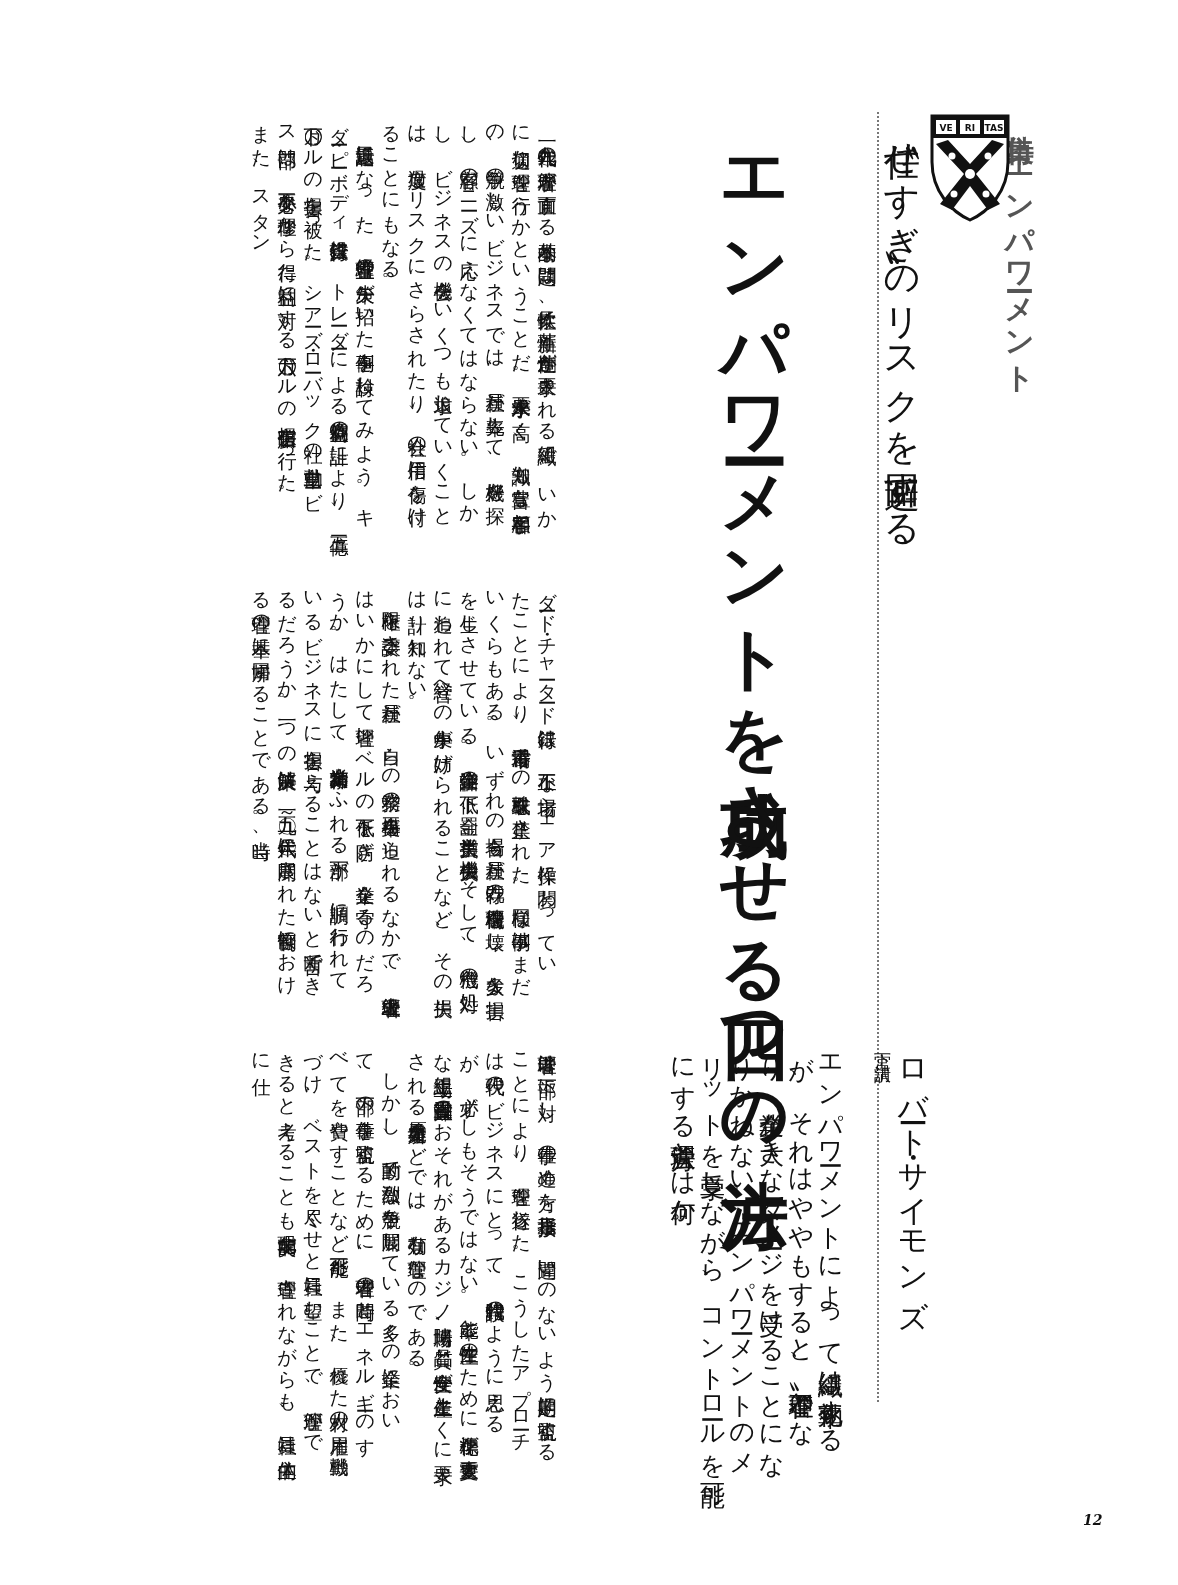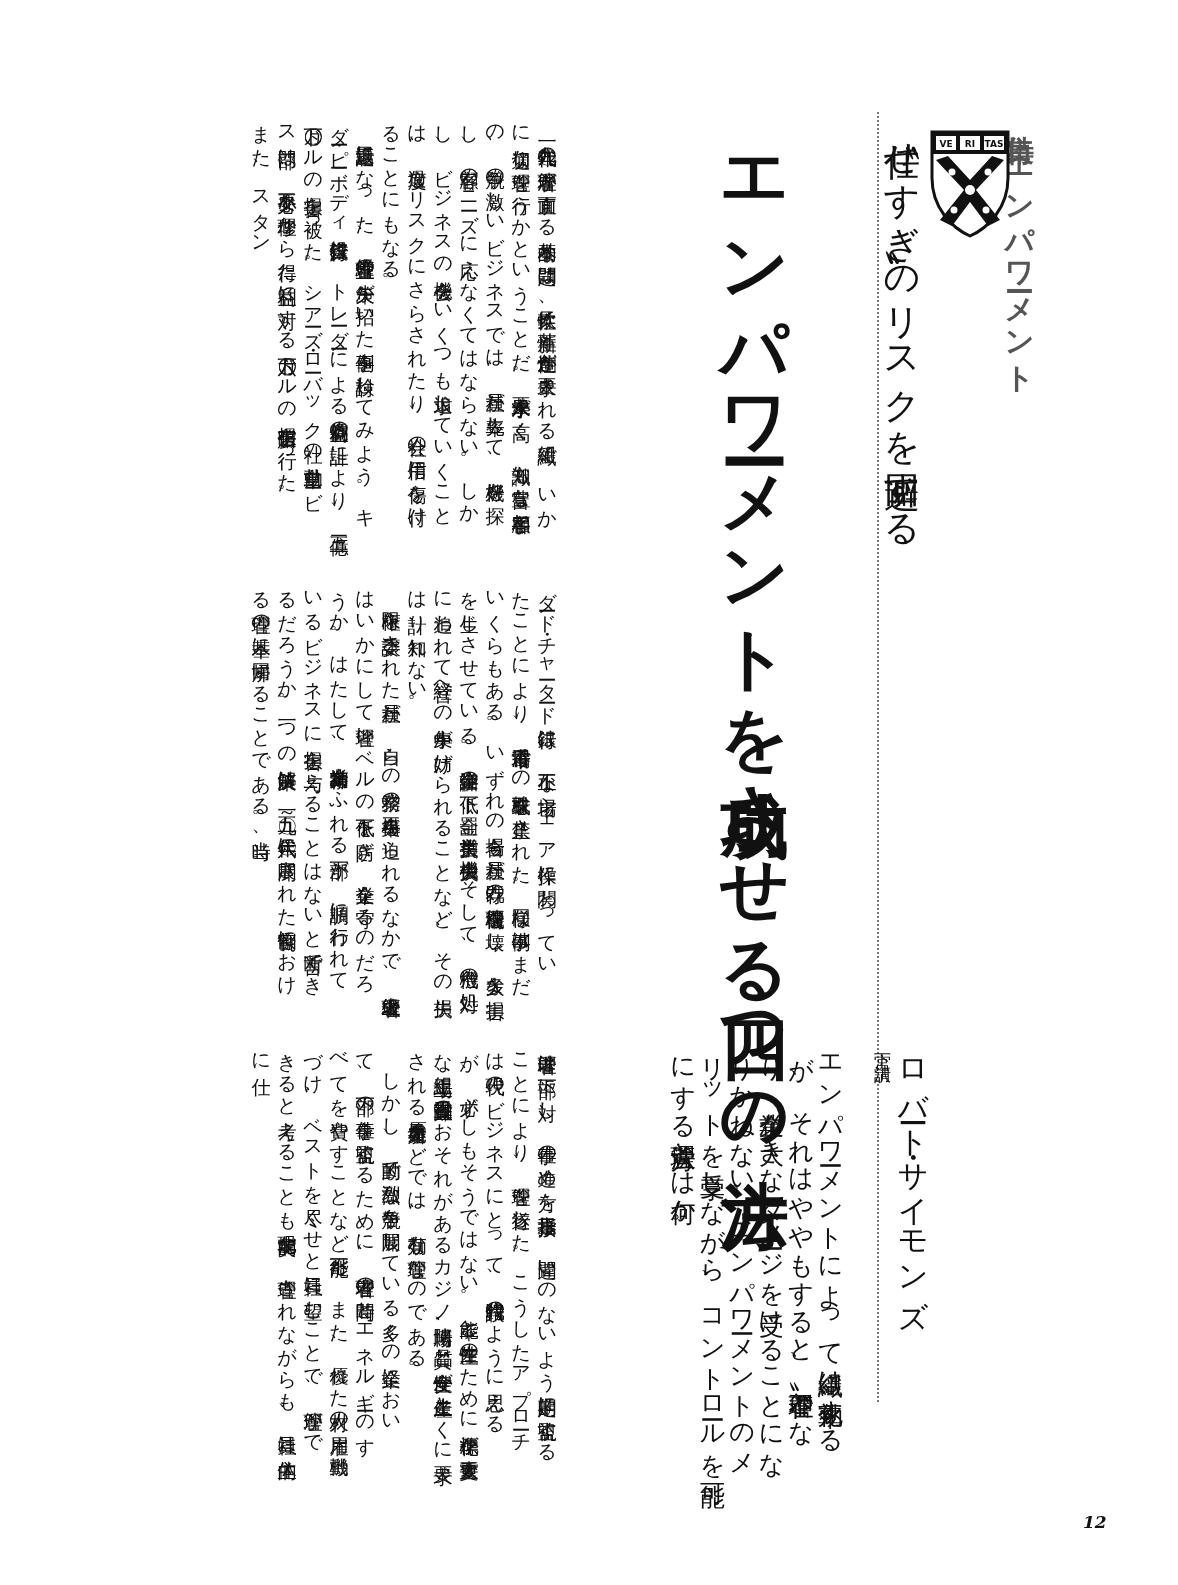--- a/index.html
+++ b/index.html
@@ -22,21 +22,21 @@
     top: 112px; left: 1000px;
     font-family: "DejaVu Sans", "Liberation Sans", sans-serif;
     font-weight: bold;
     font-size: 29px;
     line-height: 40px;
     color: #555555;
     letter-spacing: 1px;
   }
   #section-tag .gap { display: inline-block; height: 26px; }
   
-  #logo { position: absolute; left: 930px; top: 128px; width: 80px; height: 110px; }
+  #logo { position: absolute; left: 930px; top: 112px; width: 80px; height: 110px; }
 
   
   #divider {
     position: absolute; left: 877px; top: 112px;
     width: 0; height: 1290px;
     border-left: 2px dotted #777777;
   }
 
   
   #subtitle {
@@ -83,21 +83,21 @@
   #tier1 { top: 112px; left: 110px; width: 450px; height: 410px; }
   #tier2 { top: 578px; left: 110px; width: 450px; height: 410px; }
   #tier3 { top: 1040px; left: 110px; width: 450px; height: 420px; }
   .tier p { margin: 0; }
   .tier p.indent { text-indent: 1em; }
 
   #page-number {
     position: absolute; left: 1083px; top: 1512px;
     font-family: "DejaVu Serif", "Liberation Serif", serif;
     font-style: italic; font-weight: bold;
-    font-size: 17px;
+    font-size: 14px;
   }
 </style>
 </head>
 <body>
 
 <div id="section-tag" class="vt">
   <span>特集</span><span class="gap"></span><span>エンパワーメント</span>
 </div>
 
 <div id="logo">

